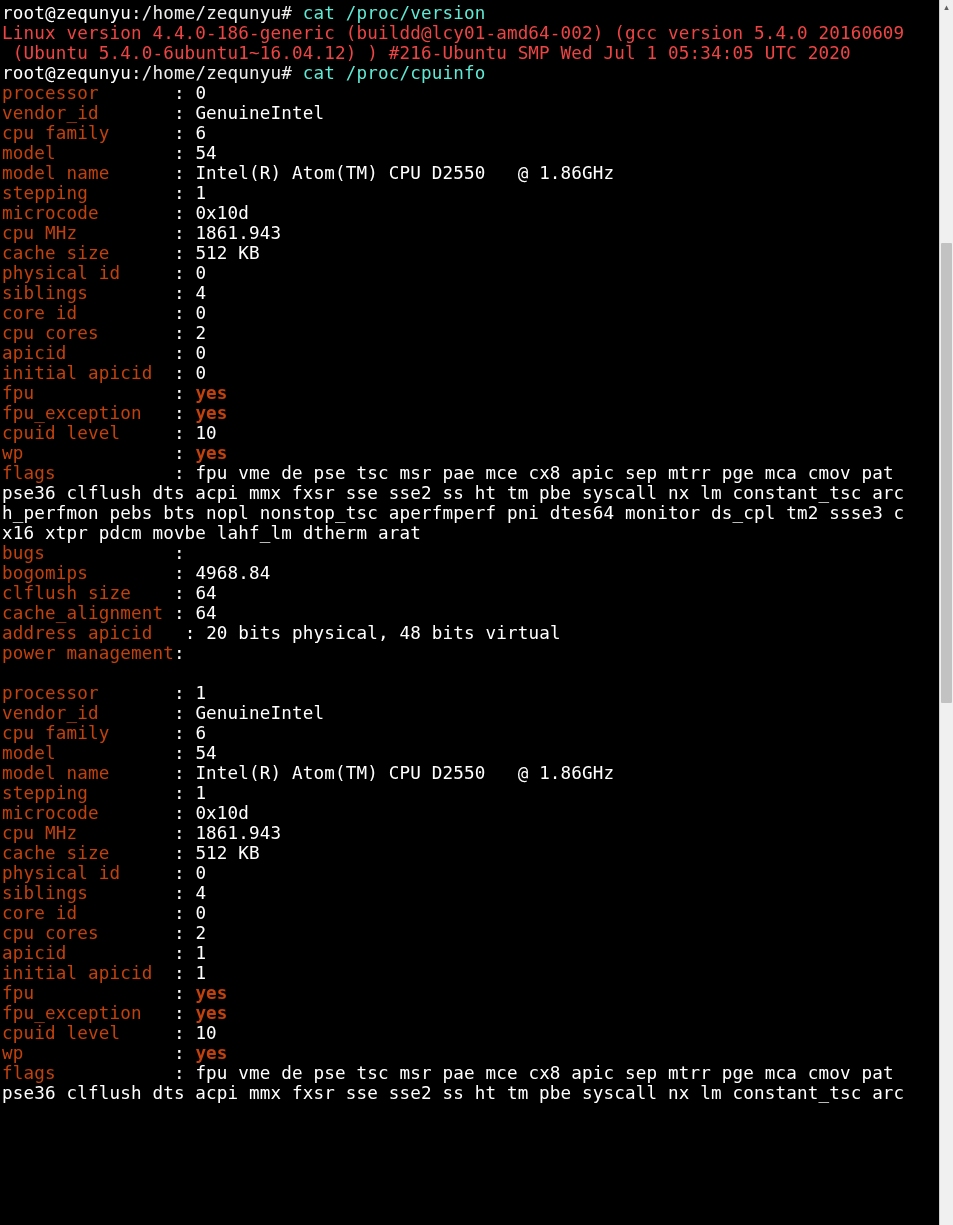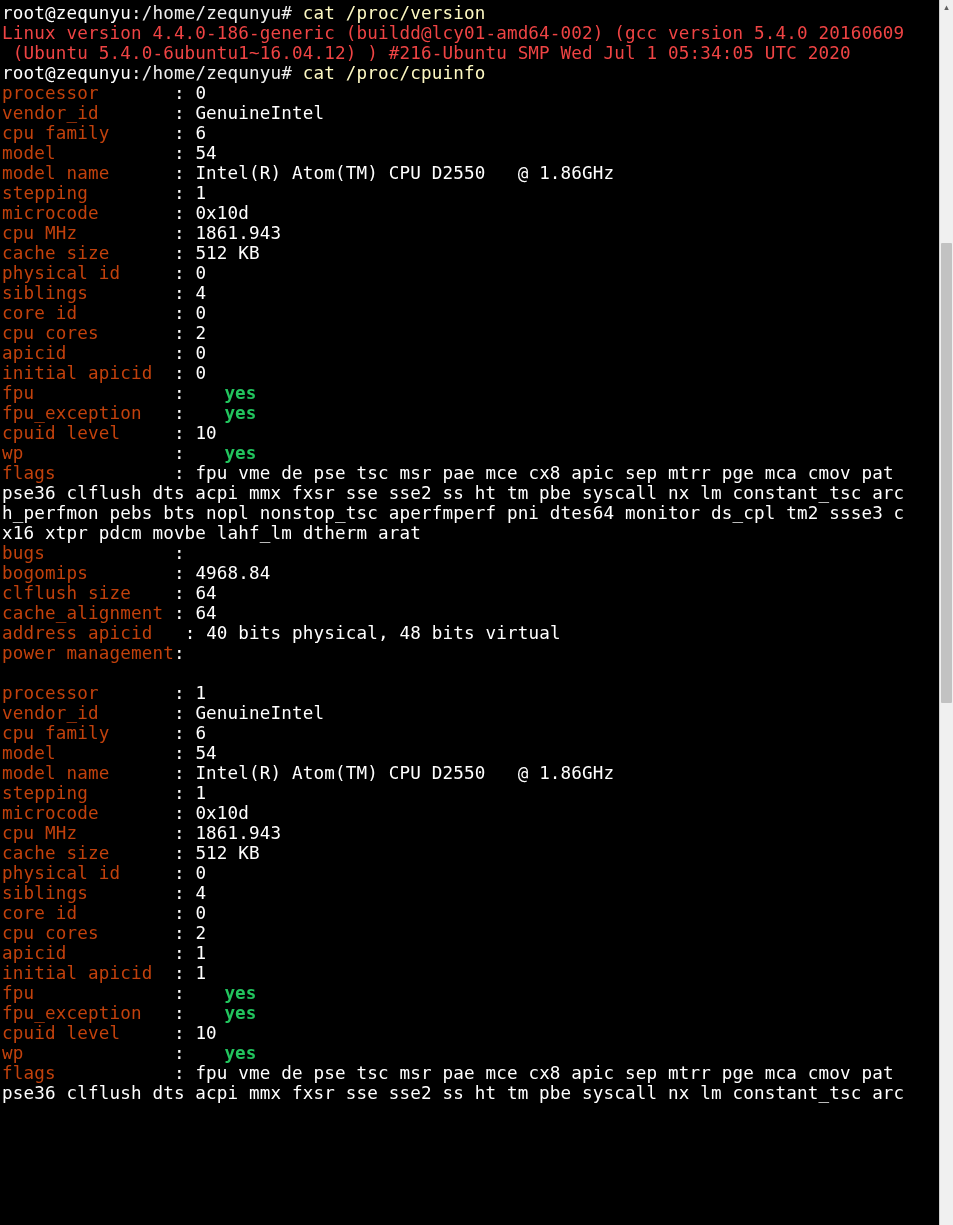--- a/index.html
+++ b/index.html
@@ -53,26 +53,26 @@
     background: #f0f0f0;
   }
   .scroll-thumb {
     position: absolute;
     left: 1px;
     right: 1px;
     background: #c2c2c2;
     border-radius: 1px;
   }
   .prompt-user { color: #ffffff; font-weight: bold; }
-  .cmd { color: #fef9c3; }
+  .cmd { color: #5eead4; }
   .out { color: #ef4444; }
   .key { color: #c2410c; }
   .sep { color: #ffffff; }
   .val { color: #ffffff; }
-  .yes { color: #22c55e; font-weight: bold; margin-left: 29px; }
+  .yes { color: #c2410c; font-weight: bold; }
   .bold { font-weight: normal; }
 </style>
 </head>
 <body>
 
 <div class="window">
   <div class="terminal-pane" id="term"><span class="prompt-user bold">root@zequnyu</span><span class="bold">:</span><span class="bold">/home/zequnyu</span><span class="bold">#</span> <span class="cmd">cat /proc/version</span>
 <span class="out">Linux version 4.4.0-186-generic (buildd@lcy01-amd64-002) (gcc version 5.4.0 20160609
  (Ubuntu 5.4.0-6ubuntu1~16.04.12) ) #216-Ubuntu SMP Wed Jul 1 05:34:05 UTC 2020</span>
 <span class="prompt-user bold">root@zequnyu</span><span class="bold">:</span><span class="bold">/home/zequnyu</span><span class="bold">#</span> <span class="cmd">cat /proc/cpuinfo</span>
@@ -96,21 +96,21 @@
 <span class="key">cpuid level    </span><span class="sep"> : </span><span class="val">10</span>
 <span class="key">wp             </span><span class="sep"> : </span><span class="yes">yes</span>
 <span class="key">flags          </span><span class="sep"> : </span><span class="val">fpu vme de pse tsc msr pae mce cx8 apic sep mtrr pge mca cmov pat 
 pse36 clflush dts acpi mmx fxsr sse sse2 ss ht tm pbe syscall nx lm constant_tsc arc
 h_perfmon pebs bts nopl nonstop_tsc aperfmperf pni dtes64 monitor ds_cpl tm2 ssse3 c
 x16 xtpr pdcm movbe lahf_lm dtherm arat</span>
 <span class="key">bugs           </span><span class="sep"> : </span><span class="val"></span>
 <span class="key">bogomips       </span><span class="sep"> : </span><span class="val">4968.84</span>
 <span class="key">clflush size   </span><span class="sep"> : </span><span class="val">64</span>
 <span class="key">cache_alignment</span><span class="sep"> : </span><span class="val">64</span>
-<span class="key">address apicid  </span><span class="sep"> : </span><span class="val">40 bits physical, 48 bits virtual</span>
+<span class="key">address apicid  </span><span class="sep"> : </span><span class="val">20 bits physical, 48 bits virtual</span>
 <span class="key">power management</span><span class="sep">:</span>
 
 <span class="key">processor      </span><span class="sep"> : </span><span class="val">1</span>
 <span class="key">vendor_id      </span><span class="sep"> : </span><span class="val">GenuineIntel</span>
 <span class="key">cpu family     </span><span class="sep"> : </span><span class="val">6</span>
 <span class="key">model          </span><span class="sep"> : </span><span class="val">54</span>
 <span class="key">model name     </span><span class="sep"> : </span><span class="val">Intel(R) Atom(TM) CPU D2550   @ 1.86GHz</span>
 <span class="key">stepping       </span><span class="sep"> : </span><span class="val">1</span>
 <span class="key">microcode      </span><span class="sep"> : </span><span class="val">0x10d</span>
 <span class="key">cpu MHz        </span><span class="sep"> : </span><span class="val">1861.943</span>

